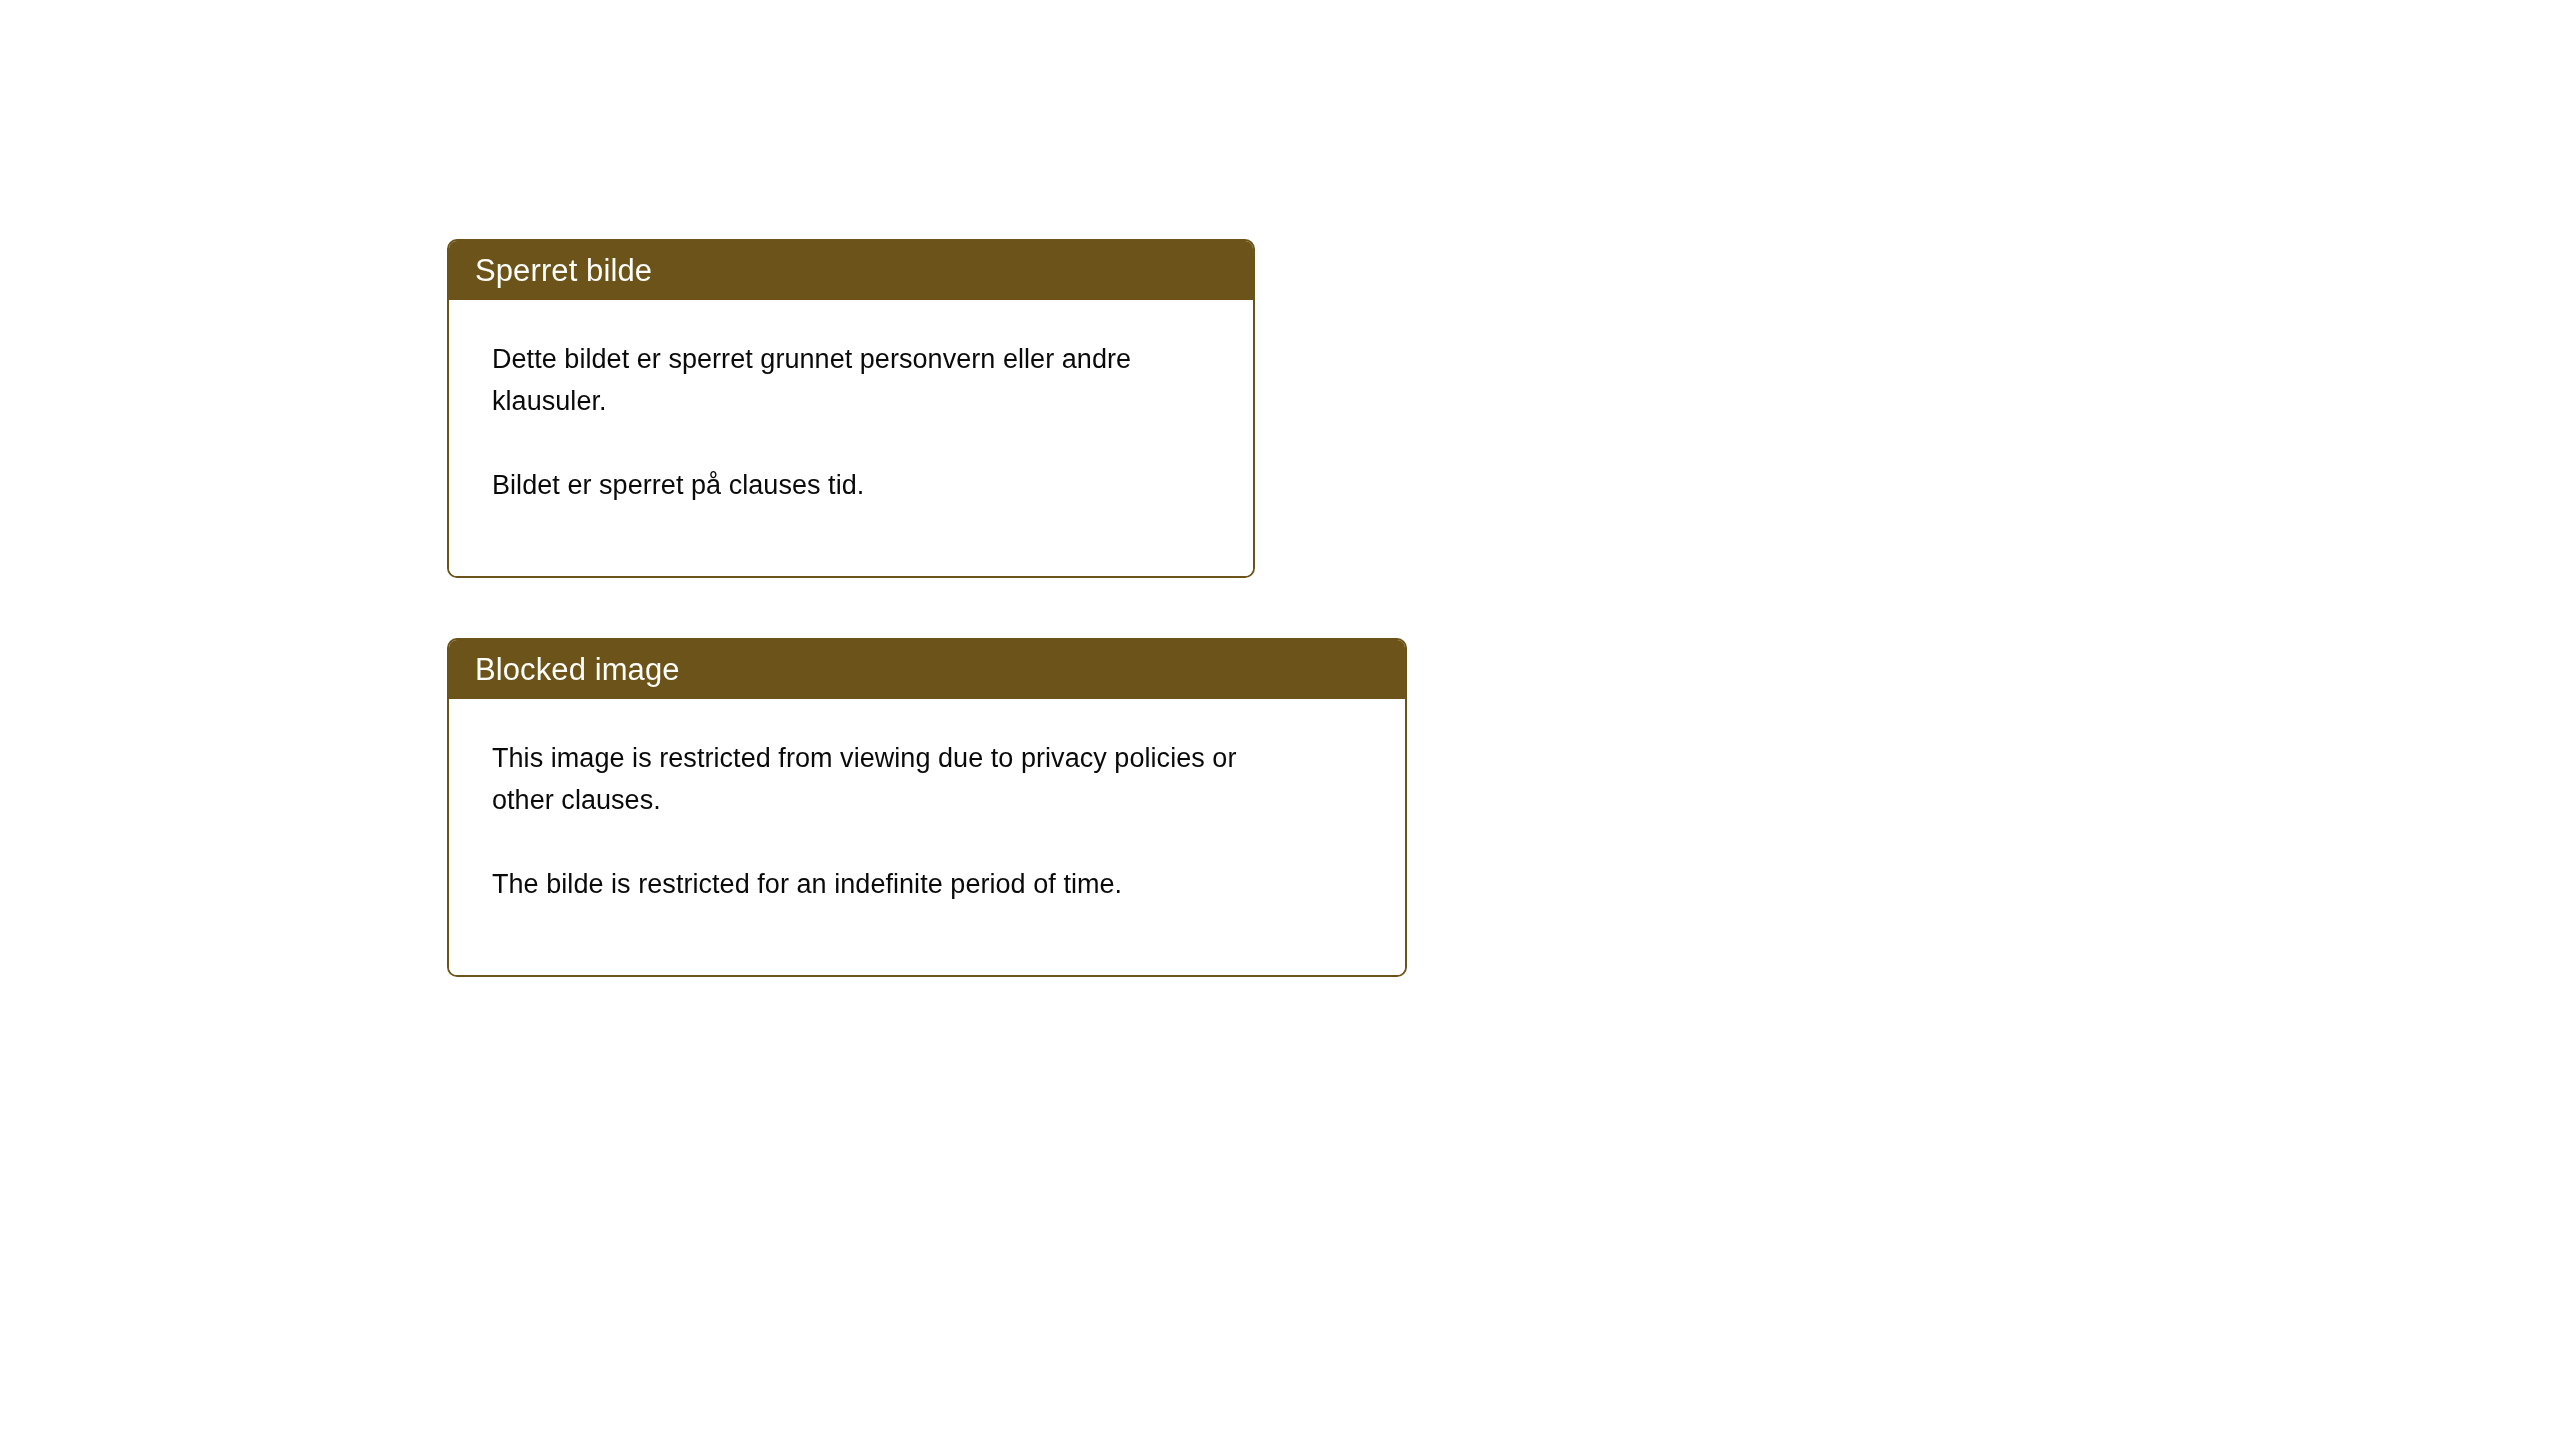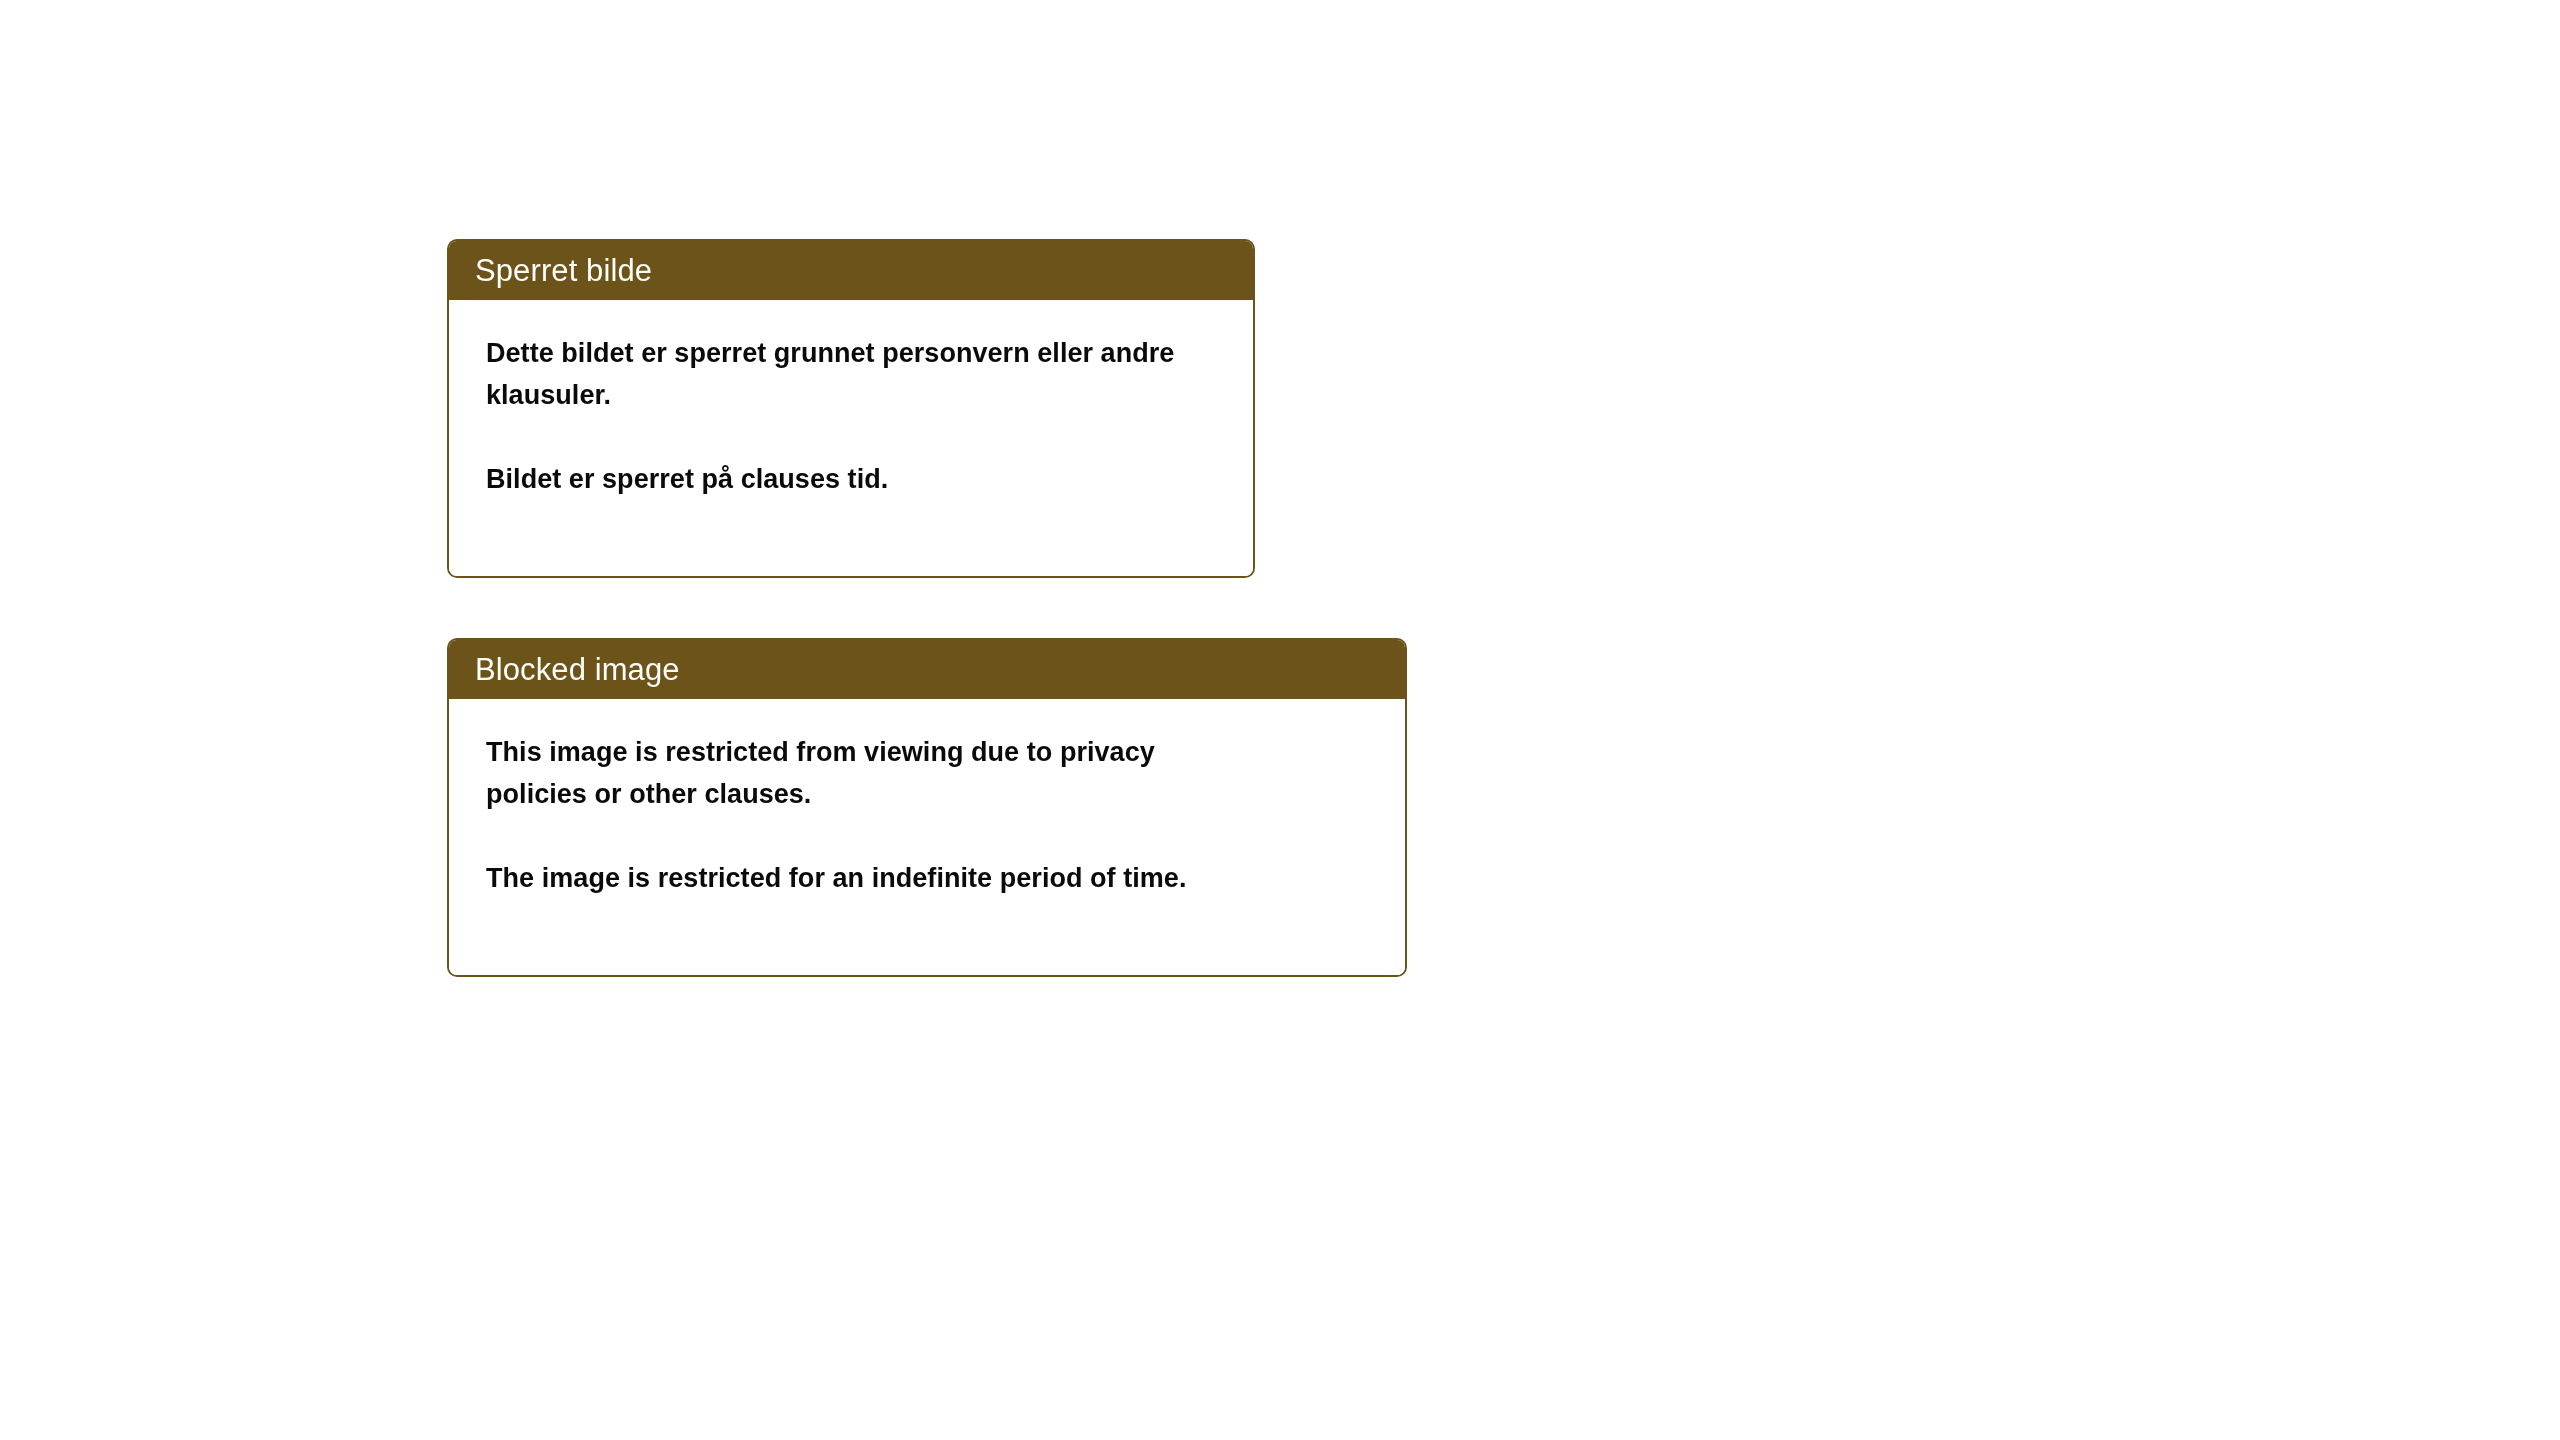--- a/index.html
+++ b/index.html
@@ -74,27 +74,26 @@
   }
 
   .card-body {
     box-sizing: border-box;
     flex: 1 1 auto;
     background: #ffffff;
     padding: 21px 26px 0 26px;
   }
 
   .card-paragraph {
-    margin: 11px;
+    margin: 17px;
     color: #0a0a0a;
     font-size: 27px;
     line-height: 42px;
     letter-spacing: 0.05px;
     max-width: 750px;
-    font-weight: bold;
   }
 
   .card-paragraph + .card-paragraph {
     margin-top: 42px;
   }
 
   .card-spacer {
     height: 42px;
   }
 </style>
@@ -115,19 +114,19 @@
         <div class="card-spacer"></div>
       </div>
     </section>
 
     <section class="notice-card card-en">
       <div class="card-header">
         <span class="card-header-title">Blocked image</span>
       </div>
       <div class="card-body">
         <p class="card-paragraph">This image is restricted from viewing due to privacy policies or other clauses.</p>
-        <p class="card-paragraph">The image is restricted for an indefinite period of time.</p>
+        <p class="card-paragraph">The bilde is restricted for an indefinite period of time.</p>
       </div>
     </section>
 
   </div>
 
 </div>
 
 </body></html>

